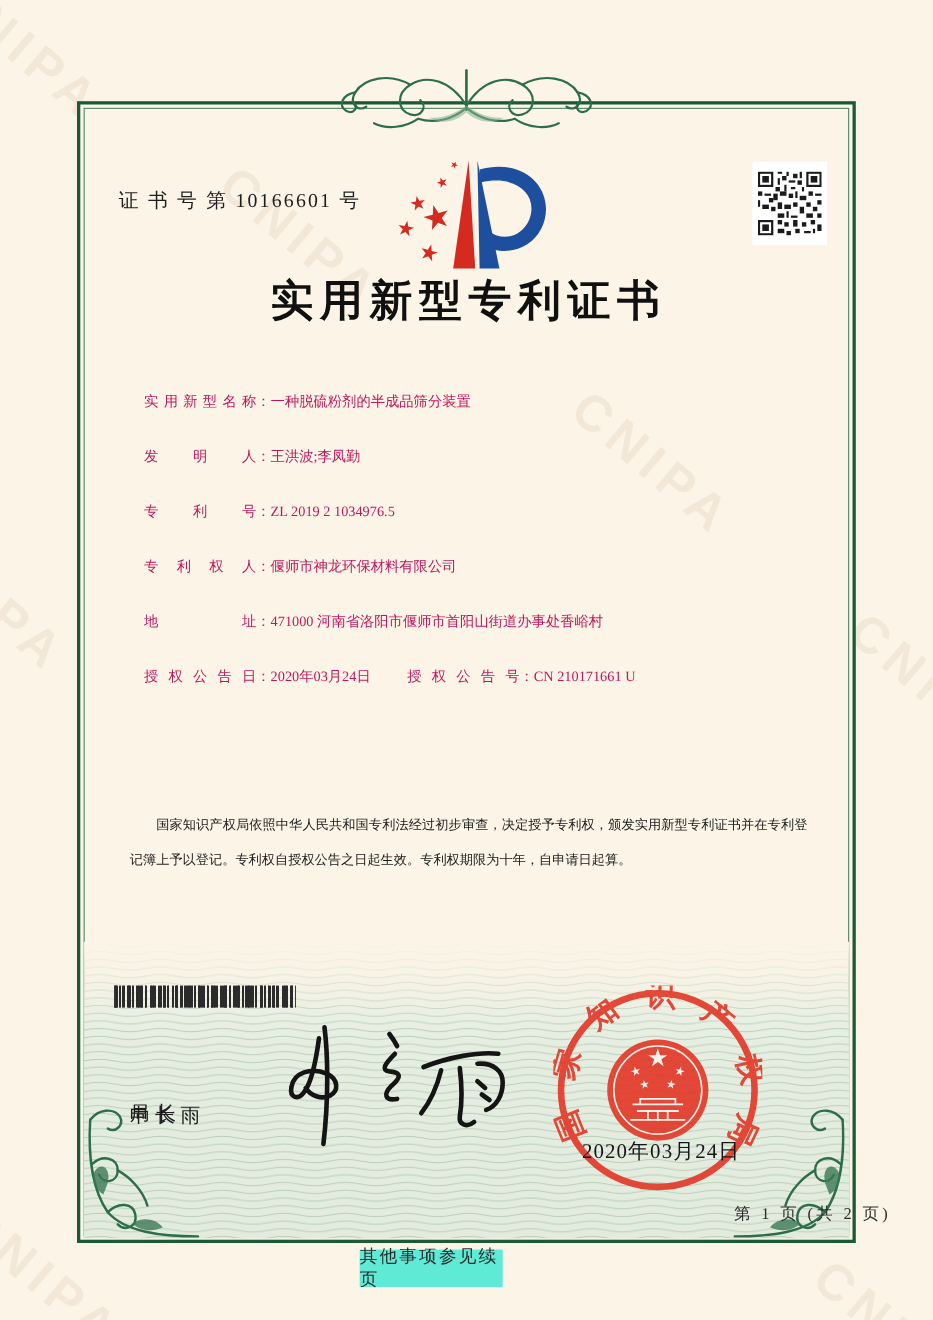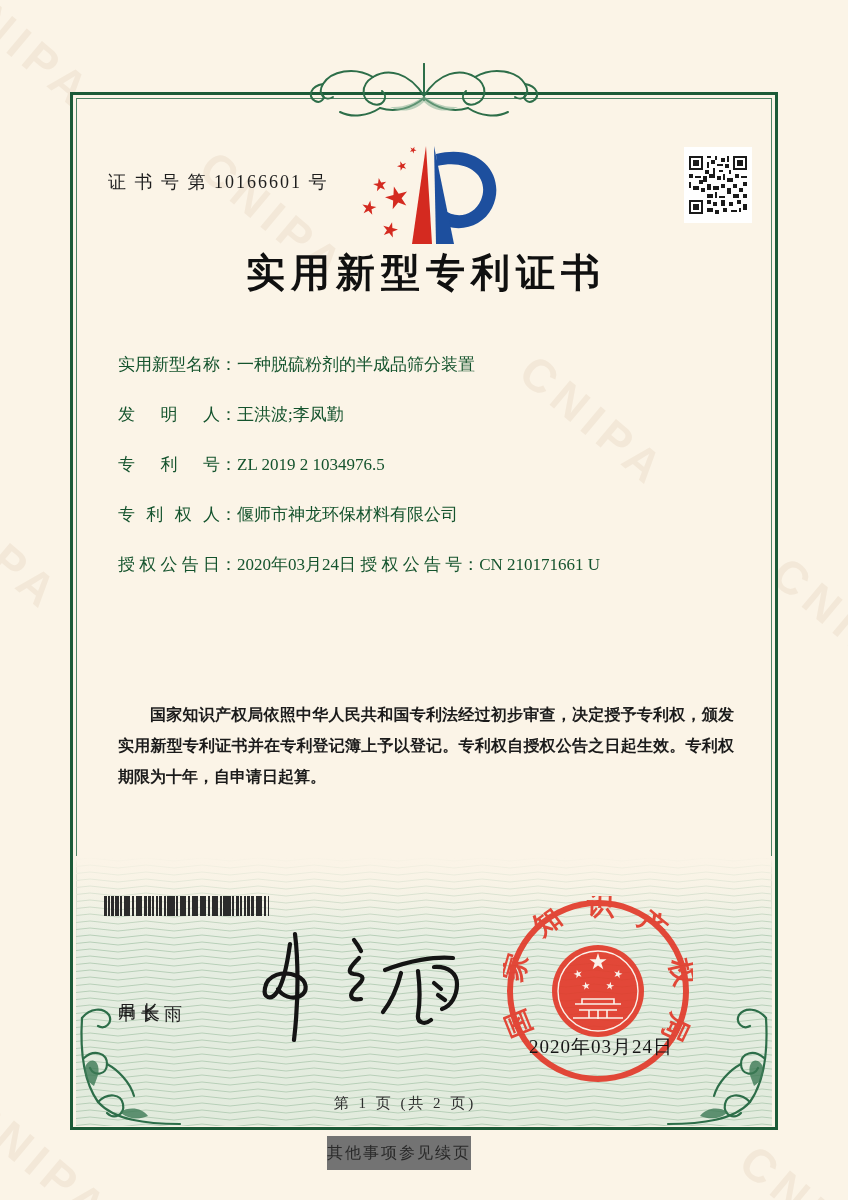--- a/index.html
+++ b/index.html
@@ -41,45 +41,45 @@
   .guilloche .fade{position:absolute;left:0;top:0;right:0;height:80px;
     background:linear-gradient(180deg,#fbf4e7 0,rgba(251,244,231,0) 100%);}
   
   .certno{position:absolute;left:108px;top:146px;font-size:18px;letter-spacing:2px;color:#1e1e1e;margin-top:24px;}
   .logo{position:absolute;left:350px;top:140px;}
   .qr{position:absolute;left:684px;top:147px;width:68px;height:76px;background:#fff;
       display:flex;align-items:center;justify-content:center;}
   .title{position:absolute;left:4px;right:0;top:246px;text-align:center;
     font-size:39px;font-weight:bold;letter-spacing:6px;color:#101010;}
   
-  .fields{position:absolute;left:118px;top:354px;width:625px;font-size:17px;color:#14532d;}
+  .fields{position:absolute;left:131px;top:354px;width:625px;font-size:13px;color:#be185d;}
   .frow{margin-bottom:28px;line-height:22px;white-space:nowrap;}
   .flabel{display:inline-block;width:102px;text-align:justify;text-align-last:justify;vertical-align:top;}
   .fcolon{display:inline-block;}
   .fvalue{display:inline-block;}
-  .fpair2{}
-  
-  .bodytext{position:absolute;left:118px;top:699px;width:616px;
-    font-size:16px;line-height:31px;text-align:justify;color:#1b1b1b;font-weight:bold;}
+  .fpair2{margin-left:30px;}
+  
+  .bodytext{position:absolute;left:118px;top:735px;width:616px;
+    font-size:12px;line-height:31px;text-align:justify;color:#1b1b1b;}
   .bodytext p{margin:0;text-indent:2em;}
   
   .barcode{position:absolute;left:104px;top:896px;width:165px;height:20px;
     background-image:
       repeating-linear-gradient(90deg,#2b2b2b 0 2px,rgba(0,0,0,0) 2px 4px),
       repeating-linear-gradient(90deg,#2b2b2b 0 1px,rgba(0,0,0,0) 1px 7px),
       repeating-linear-gradient(90deg,#2b2b2b 0 3px,rgba(0,0,0,0) 3px 11px);
   }
   .director-title{position:absolute;left:118px;top:1000px;font-size:18px;letter-spacing:6px;color:#1c1c1c;}
   .director-name{position:absolute;left:118px;top:1002px;font-size:18px;letter-spacing:5px;color:#1c1c1c;}
   .signature{position:absolute;left:238px;top:926px;}
   
   .seal{position:absolute;left:503px;top:896px;}
   .seal-date{position:absolute;left:529px;top:1034px;font-size:19px;letter-spacing:1px;color:#161616;z-index:6;}
-  .footer-page{position:absolute;left:0;right:38px;top:1094px;text-align:center;font-size:15px;color:#2e2e2e;letter-spacing:3px;}
-  .cont-note{position:absolute;left:327px;top:1136px;width:144px;height:34px;background:#737373;
+  .footer-page{position:absolute;left:0;right:38px;top:1094px;text-align:right;font-size:15px;color:#2e2e2e;letter-spacing:3px;}
+  .cont-note{position:absolute;left:327px;top:1136px;width:130px;height:34px;background:#5eead4;
     display:flex;align-items:center;justify-content:center;font-size:16px;letter-spacing:2px;color:#2a2a2a;}
   .ornament-top{position:absolute;left:274px;top:56px;}
   .corner-bl{position:absolute;left:74px;top:1000px;}
   .corner-br{position:absolute;left:664px;top:1000px;}
   svg{display:block;}
 </style>
 </head>
 <body>
 
 <div class="page">
@@ -248,20 +248,23 @@
     <div class="frow">
       <span class="flabel">发明人</span><span class="fcolon">：</span><span class="fvalue">王洪波;李凤勤</span>
     </div>
     <div class="frow">
       <span class="flabel">专利号</span><span class="fcolon">：</span><span class="fvalue">ZL 2019 2 1034976.5</span>
     </div>
     <div class="frow">
       <span class="flabel">专利权人</span><span class="fcolon">：</span><span class="fvalue">偃师市神龙环保材料有限公司</span>
     </div>
     <div class="frow">
+      <span class="flabel">地址</span><span class="fcolon">：</span><span class="fvalue">471000 河南省洛阳市偃师市首阳山街道办事处香峪村</span>
+    </div>
+    <div class="frow">
       <span class="flabel">授权公告日</span><span class="fcolon">：</span><span class="fvalue">2020年03月24日</span>
       <span class="fpair2">
         <span class="flabel">授权公告号</span><span class="fcolon">：</span><span class="fvalue">CN 210171661 U</span>
       </span>
     </div>
   </div>
 
   <div class="bodytext">
     <p>国家知识产权局依照中华人民共和国专利法经过初步审查，决定授予专利权，颁发实用新型专利证书并在专利登记簿上予以登记。专利权自授权公告之日起生效。专利权期限为十年，自申请日起算。</p>
   </div>

